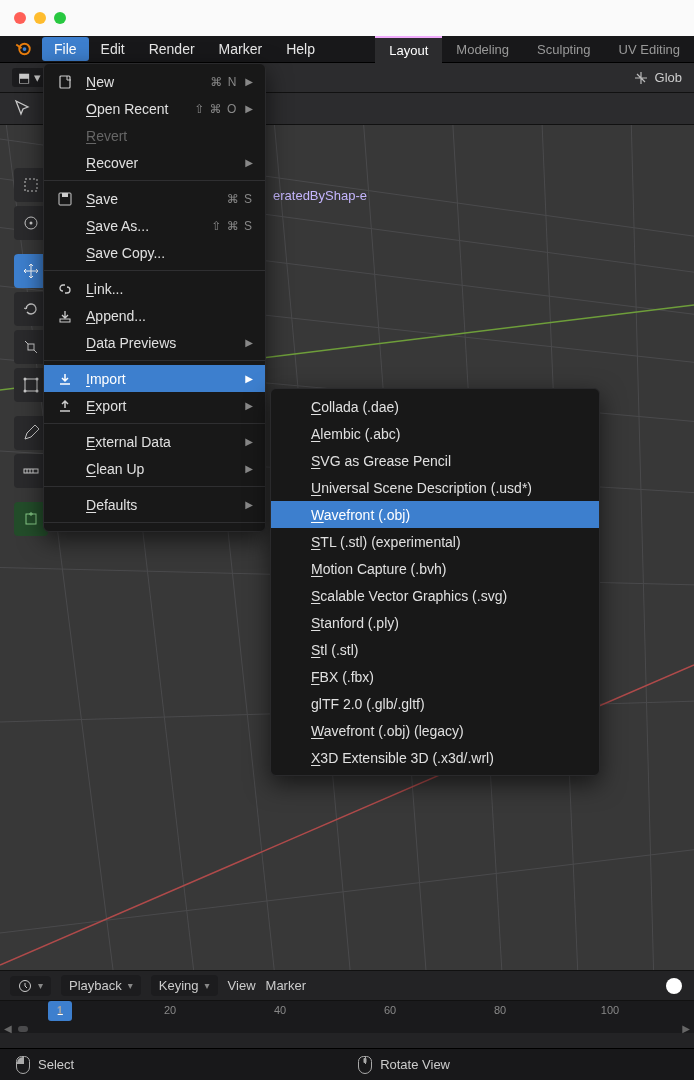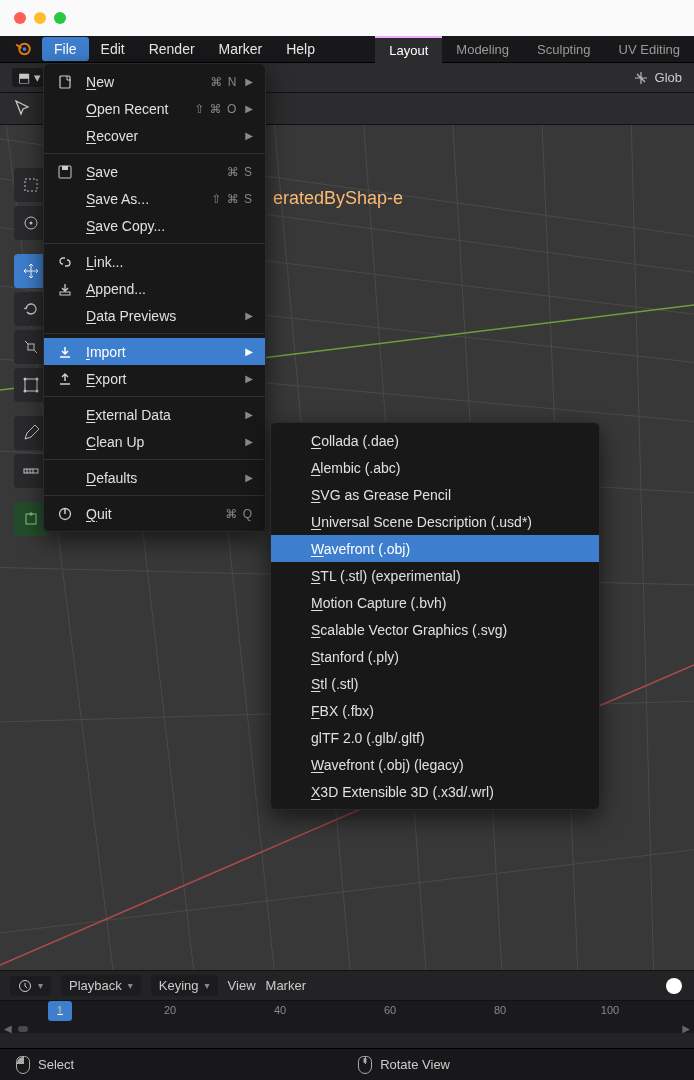--- a/index.html
+++ b/index.html
@@ -26,42 +26,42 @@
   .headerbar .sep { flex: 1; }
   .global-btn { display: flex; align-items: center; gap: 6px; }
   
   
   .optionsbar { height: 32px; background: #2c2c2e; display: flex; align-items: center; padding: 0 12px; gap: 14px; font-size: 13px; color: #ccc; border-bottom: 1px solid #111; }
   .select-box { background: #1c1c1e; border: 1px solid #3a3a3c; border-radius: 4px; padding: 3px 10px; display: flex; align-items: center; gap: 6px; }
   
   
   .viewport { position: absolute; top: 125px; left: 0; right: 0; bottom: 110px; background: #383838; overflow: hidden; }
   .viewport svg.grid { position: absolute; inset: 0; width: 100%; height: 100%; }
-  .viewport-label { position: absolute; top: 63px; left: 273px; color: #fdba74; font-size: 18px; }
+  .viewport-label { position: absolute; top: 63px; left: 273px; color: #c4b5fd; font-size: 13px; }
   
   
   .left-toolbar { position: absolute; left: 14px; top: 168px; width: 34px; display: flex; flex-direction: column; gap: 4px; }
   .tool-btn { width: 34px; height: 34px; background: #2a2a2c; border-radius: 4px; display: flex; align-items: center; justify-content: center; color: #ccc; }
   .tool-btn.active { background: #3d7fce; color: #fff; }
   .tool-group-gap { height: 6px; }
   
   
   .dropdown { position: absolute; top: 63px; left: 43px; width: 223px; background: #181818; border: 1px solid #2a2a2c; border-radius: 6px; box-shadow: 0 8px 24px rgba(0,0,0,0.6); padding: 4px 0; z-index: 100; }
   .menu-item { display: flex; align-items: center; padding: 4px 12px; color: #e0e0e0; font-size: 14px; cursor: pointer; min-height: 27px; }
   .menu-item.disabled { color: #666; }
   .menu-item.highlighted { background: #3d7fce; color: #fff; }
   .menu-icon { width: 18px; height: 18px; margin-right: 12px; display: flex; align-items: center; justify-content: center; flex-shrink: 0; }
   .menu-label { flex: 1; }
   .menu-shortcut { color: #888; font-size: 12px; margin-left: 10px; letter-spacing: 1px; }
   .menu-arrow { color: #888; font-size: 10px; margin-left: 8px; }
   .menu-item.highlighted .menu-arrow { color: #fff; }
   .menu-separator { height: 1px; background: #2f2f31; margin: 4px 0; }
   
   
-  .submenu { position: absolute; top: 422px; left: 270px; width: 330px; background: #181818; border: 1px solid #2a2a2c; border-radius: 6px; box-shadow: 0 8px 24px rgba(0,0,0,0.6); padding: 4px 0; z-index: 101; }
+  .submenu { position: absolute; top: 388px; left: 270px; width: 330px; background: #181818; border: 1px solid #2a2a2c; border-radius: 6px; box-shadow: 0 8px 24px rgba(0,0,0,0.6); padding: 4px 0; z-index: 101; }
   .submenu .menu-item { padding: 4px 40px; }
   
   
   .timeline { position: absolute; left: 0; right: 0; bottom: 32px; height: 78px; background: #232325; border-top: 1px solid #111; }
   .timeline-header { height: 30px; display: flex; align-items: center; padding: 0 10px; gap: 10px; font-size: 13px; color: #ccc; border-bottom: 1px solid #111; }
   .timeline-dropdown { background: #1c1c1e; border-radius: 4px; padding: 3px 8px; display: flex; align-items: center; gap: 6px; }
   .timeline-ruler { position: relative; height: 22px; background: #1a1a1c; }
   .ruler-tick { position: absolute; top: 3px; font-size: 11px; color: #888; transform: translateX(-50%); }
   .playhead { position: absolute; top: 0; width: 24px; height: 20px; background: #3d7fce; border-radius: 3px; color: #fff; font-size: 12px; display: flex; align-items: center; justify-content: center; }
   .timeline-scroll { height: 10px; background: #1a1a1c; position: relative; padding: 0 12px; }
@@ -232,20 +232,24 @@
       <span class="menu-label"><span class="underline">N</span>ew</span>
       <span class="menu-shortcut">⌘ N</span>
       <span class="menu-arrow">▶</span>
     </div>
     <div class="menu-item">
       <span class="menu-icon"></span>
       <span class="menu-label"><span class="underline">O</span>pen Recent</span>
       <span class="menu-shortcut">⇧ ⌘ O</span>
       <span class="menu-arrow">▶</span>
     </div>
+    <div class="menu-item disabled">
+      <span class="menu-icon"></span>
+      <span class="menu-label"><span class="underline">R</span>evert</span>
+    </div>
     <div class="menu-item">
       <span class="menu-icon"></span>
       <span class="menu-label"><span class="underline">R</span>ecover</span>
       <span class="menu-arrow">▶</span>
     </div>
     <div class="menu-separator"></div>
     <div class="menu-item">
       <span class="menu-icon">
         <svg width="16" height="16" viewBox="0 0 16 16">
           <rect x="2" y="2" width="12" height="12" rx="1" fill="none" stroke="#ccc"></rect>
@@ -317,30 +321,20 @@
       <span class="menu-label"><span class="underline">C</span>lean Up</span>
       <span class="menu-arrow">▶</span>
     </div>
     <div class="menu-separator"></div>
     <div class="menu-item">
       <span class="menu-icon"></span>
       <span class="menu-label"><span class="underline">D</span>efaults</span>
       <span class="menu-arrow">▶</span>
     </div>
     <div class="menu-separator"></div>
-    <div class="menu-item">
-      <span class="menu-icon">
-        <svg width="16" height="16" viewBox="0 0 16 16">
-          <circle cx="8" cy="8" r="5.5" fill="none" stroke="#ccc" stroke-width="1.3"></circle>
-          <path d="M8 3v5" stroke="#ccc" stroke-width="1.5"></path>
-        </svg>
-      </span>
-      <span class="menu-label"><span class="underline">Q</span>uit</span>
-      <span class="menu-shortcut">⌘ Q</span>
-    </div>
   </div>
 
 <div class="submenu" id="import-submenu">
     <div class="menu-item">
       <span class="menu-label"><span class="underline">C</span>ollada (.dae)</span>
     </div>
     <div class="menu-item">
       <span class="menu-label"><span class="underline">A</span>lembic (.abc)</span>
     </div>
     <div class="menu-item">

